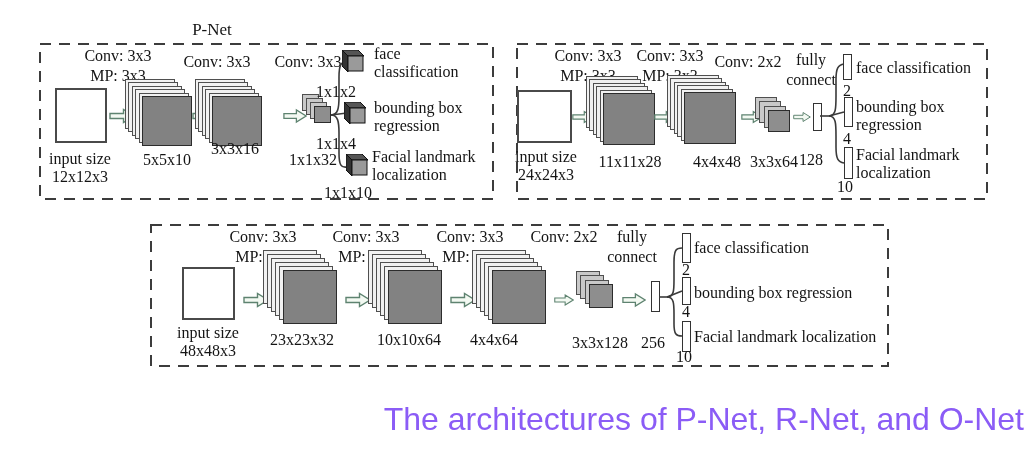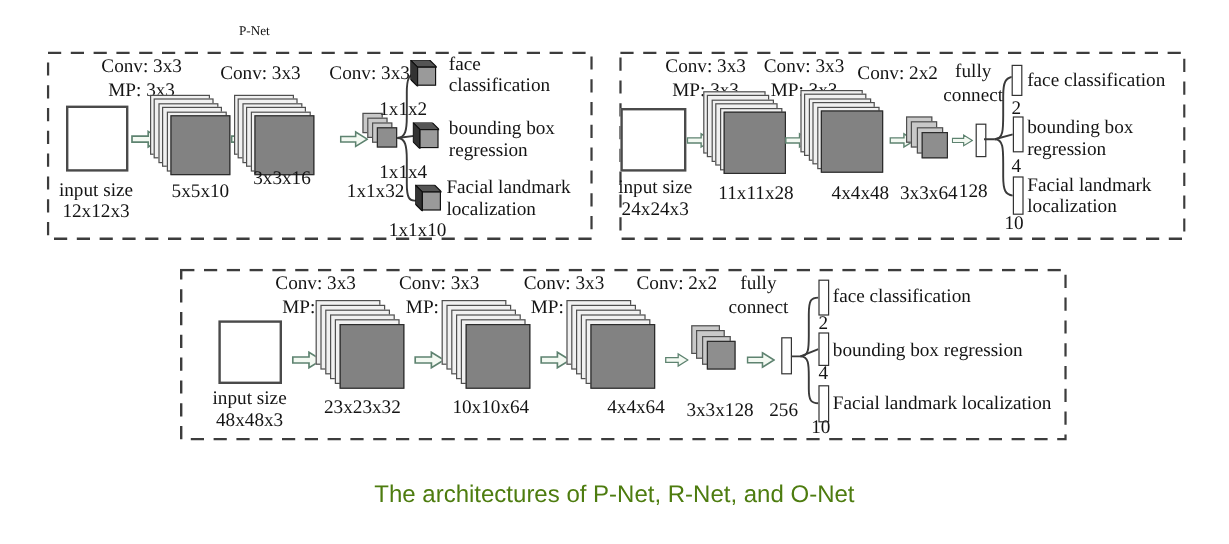--- a/index.html
+++ b/index.html
@@ -1,39 +1,39 @@
 <!DOCTYPE html>
 <html><head>
 <meta charset="utf-8">
 <style>
   html,body { margin:0; padding:0; background:#ffffff; }
   #canvas {
     position:relative; width:1024px; height:453px; background:#fff;
     font-family:"Liberation Serif", serif; color:#141414; overflow:hidden;
   }
   .boxsvg { position:absolute; }
-  .title { position:absolute; font-size:11px; text-align:center; }
+  .title { position:absolute; font-size:17px; text-align:center; }
   .lbl { position:absolute; font-size:16px; line-height:1.15; text-align:center; }
   .lbl.leftal { text-align:left; }
   .nowrap { white-space:nowrap; }
   .convlbl { position:absolute; font-size:16px; line-height:1.22; text-align:center; }
   .input-sq { position:absolute; background:#fff; border:2px solid #4a4a4a; box-sizing:border-box; }
   .stack { position:absolute; }
   .sheet { position:absolute; background:#f1f1f1; border:1px solid #4f4f4f; box-sizing:border-box; }
   .sheet.front { background:#828282; border-color:#2c2c2c; }
   .stack.small .sheet { background:#c9c9c9; }
   .stack.small .sheet.front { background:#8e8e8e; }
   .vbar { position:absolute; width:9px; background:#fff; border:1.5px solid #333; box-sizing:border-box; }
   .arr { position:absolute; }
   .arr path { fill:#f3f9f2; stroke:#5e8370; stroke-width:1.4; }
   .brace path { fill:none; stroke:#3a3a3a; stroke-width:1.6; }
   .cube { position:absolute; }
   #caption {
-    position:absolute; left:0; right:0; top:401px; text-align:center;
-    font-family:"Liberation Sans", sans-serif; font-size:20px; color:#4d7c0f;
+    position:absolute; left:0; right:0; top:401px; text-align:right;
+    font-family:"Liberation Sans", sans-serif; font-size:32px; color:#8b5cf6;
   }
 </style>
 </head>
 <body>
 
 <div id="canvas">
 
   <svg class="boxsvg" style="left:39px;top:43px" width="455" height="157">
     <rect x="1" y="1" width="453" height="155" fill="none" stroke="#3c3c3c" stroke-width="2" stroke-dasharray="11 8"></rect>
   </svg>
@@ -271,21 +271,21 @@
       <path d="M1 5.5 H14.5 V1.5 L25 8 L14.5 14.5 V10.5 H1 Z"></path>
     </svg>
   <div class="stack" style="left:492px;top:270px">
       <div class="sheet" style="width: 54px; height: 54px; left: -20px; top: -20px;"></div>
       <div class="sheet" style="width: 54px; height: 54px; left: -16px; top: -16px;"></div>
       <div class="sheet" style="width: 54px; height: 54px; left: -12px; top: -12px;"></div>
       <div class="sheet" style="width: 54px; height: 54px; left: -8px; top: -8px;"></div>
       <div class="sheet" style="width: 54px; height: 54px; left: -4px; top: -4px;"></div>
       <div class="sheet front" style="width: 54px; height: 54px; left: 0px; top: 0px;"></div>
     </div>
-  <div class="lbl" style="left:501px;top:331px;width:58px">4x4x64</div>
+  <div class="lbl" style="left:465px;top:331px;width:58px">4x4x64</div>
 
   <svg class="arr" style="left:554px;top:292px" width="20" height="16" viewBox="0 0 26 16">
       <path d="M1 5.5 H14.5 V1.5 L25 8 L14.5 14.5 V10.5 H1 Z"></path>
     </svg>
   <div class="stack small" style="left:589px;top:284px">
       <div class="sheet" style="width: 24px; height: 24px; left: -13.5px; top: -13.5px;"></div>
       <div class="sheet" style="width: 24px; height: 24px; left: -9px; top: -9px;"></div>
       <div class="sheet" style="width: 24px; height: 24px; left: -4.5px; top: -4.5px;"></div>
       <div class="sheet front" style="width: 24px; height: 24px; left: 0px; top: 0px;"></div>
     </div>

